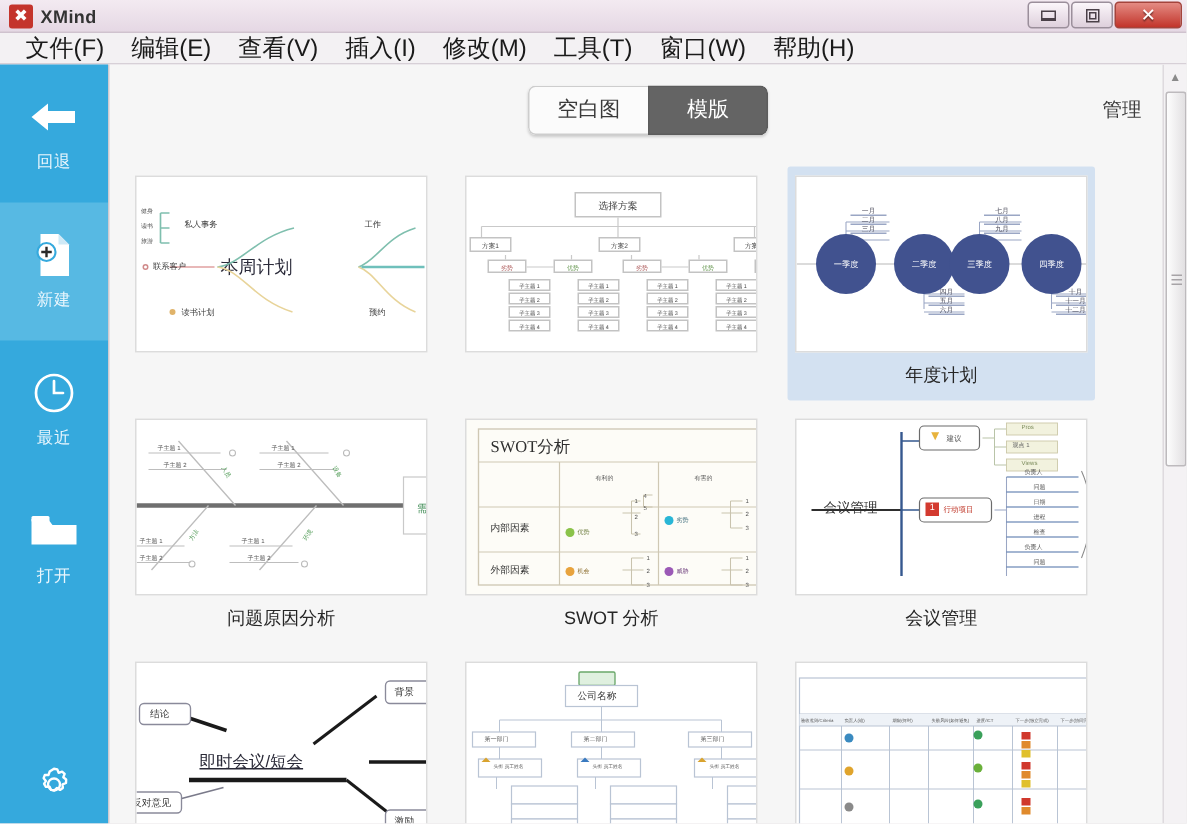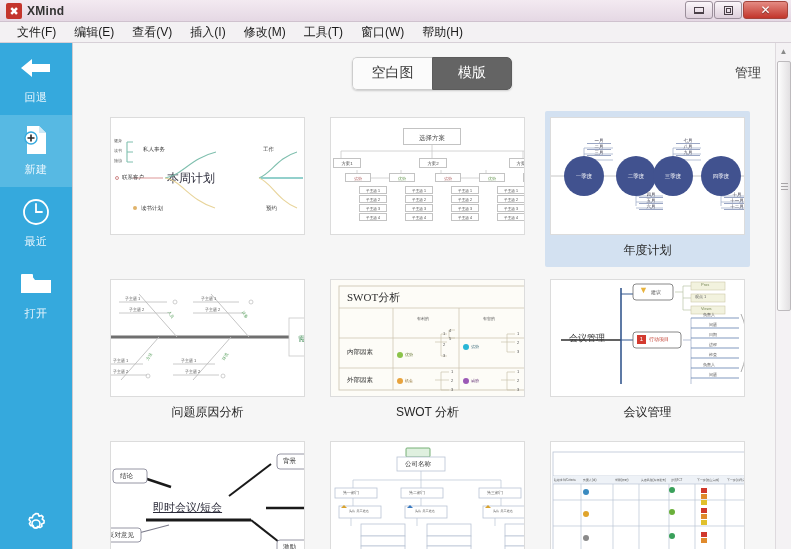--- a/index.html
+++ b/index.html
@@ -30,29 +30,29 @@
   .tb-btn .sq { width: 10px; height: 7px; border: 1px solid #4a4048; border-bottom-width: 2px; }
   .tb-btn .sq2 { width: 9px; height: 9px; border: 1px solid #4a4048; position: relative; }
   .tb-btn .sq2::after { content:""; position:absolute; left:1px; top:1px; right:1px; bottom:1px;
     border:1px solid #4a4048; }
   .tb-btn .xg { color: #fff; font-size: 12px; font-weight: bold;
     text-shadow: 0 1px 1px rgba(0,0,0,.45); line-height: 1; }
 
   
   .menubar { height: 21px; background: #f3f1f3; border-bottom: 1px solid #d7d0d7;
     display: flex; align-items: center; padding-left: 8px; }
-  .menu-item { font-size: 12px; color: #1a1a1a; padding: 2px 9px; cursor: default; }
+  .menu-item { font-size: 16px; color: #1a1a1a; padding: 2px 9px; cursor: default; }
 
   
   .body { position: relative; height: 506px; display: flex; }
 
   
   .sidebar { width: 72px; background: #35a9dd; position: relative;
     display: flex; flex-direction: column; align-items: center; }
-  .sb-item { width: 72px; height: 72px; display: flex; flex-direction: column;
+  .sb-item { width: 72px; height: 92px; display: flex; flex-direction: column;
     align-items: center; justify-content: center; cursor: pointer; }
   .sb-item.active { background: #57b9e3; }
   .sb-icon { height: 30px; display: flex; align-items: center; justify-content: center; }
   .sb-label { font-size: 11px; color: #e9f6fd; margin-top: 7px; letter-spacing: .5px; }
   .sb-bottom { position: absolute; bottom: 6px; left: 0; width: 72px;
     display: flex; justify-content: center; cursor: pointer; }
 
   
   .main { flex: 1; background: #f6f6f6; position: relative; overflow: hidden;
     border-left: 1px solid #cfcacf; }
@@ -64,21 +64,21 @@
   .seg div { width: 80px; height: 33px; display: flex; align-items: center;
     justify-content: center; font-size: 14px; cursor: pointer; }
   .seg .inactive { background: #fbfbfb; color: #3a3a3a; border: 1px solid #cdcdcd;
     border-right: none; border-radius: 5px 0 0 5px; }
   .seg .active { background: #646464; color: #fff; border: 1px solid #5c5c5c;
     border-radius: 0 5px 5px 0; }
   .manage { position: absolute; right: 30px; font-size: 13px; color: #3b3b3b; cursor: pointer; }
 
   
   .gallery { position: absolute; top: 60px; left: 0; right: 0; bottom: 0;
-    padding: 8px 26px 0 32px; }
+    padding: 8px 26px 0 12px; }
   .grid { display: grid; grid-template-columns: repeat(3, 205px);
     column-gap: 15px; row-gap: 6px; }
   .card { width: 205px; cursor: pointer; padding: 6px 5px 4px 5px; border-radius: 2px; }
   .card.selected { background: #d3e1f1; }
   .thumb { height: 118px; background: #fff; border: 1px solid #dcdcdc;
     position: relative; overflow: hidden; }
   .card-label { text-align: center; font-size: 12px; color: #262626; padding: 7px 0 4px; }
 
   
   .scrollbar { position: absolute; top: 0; right: 0; width: 16px; height: 100%;

